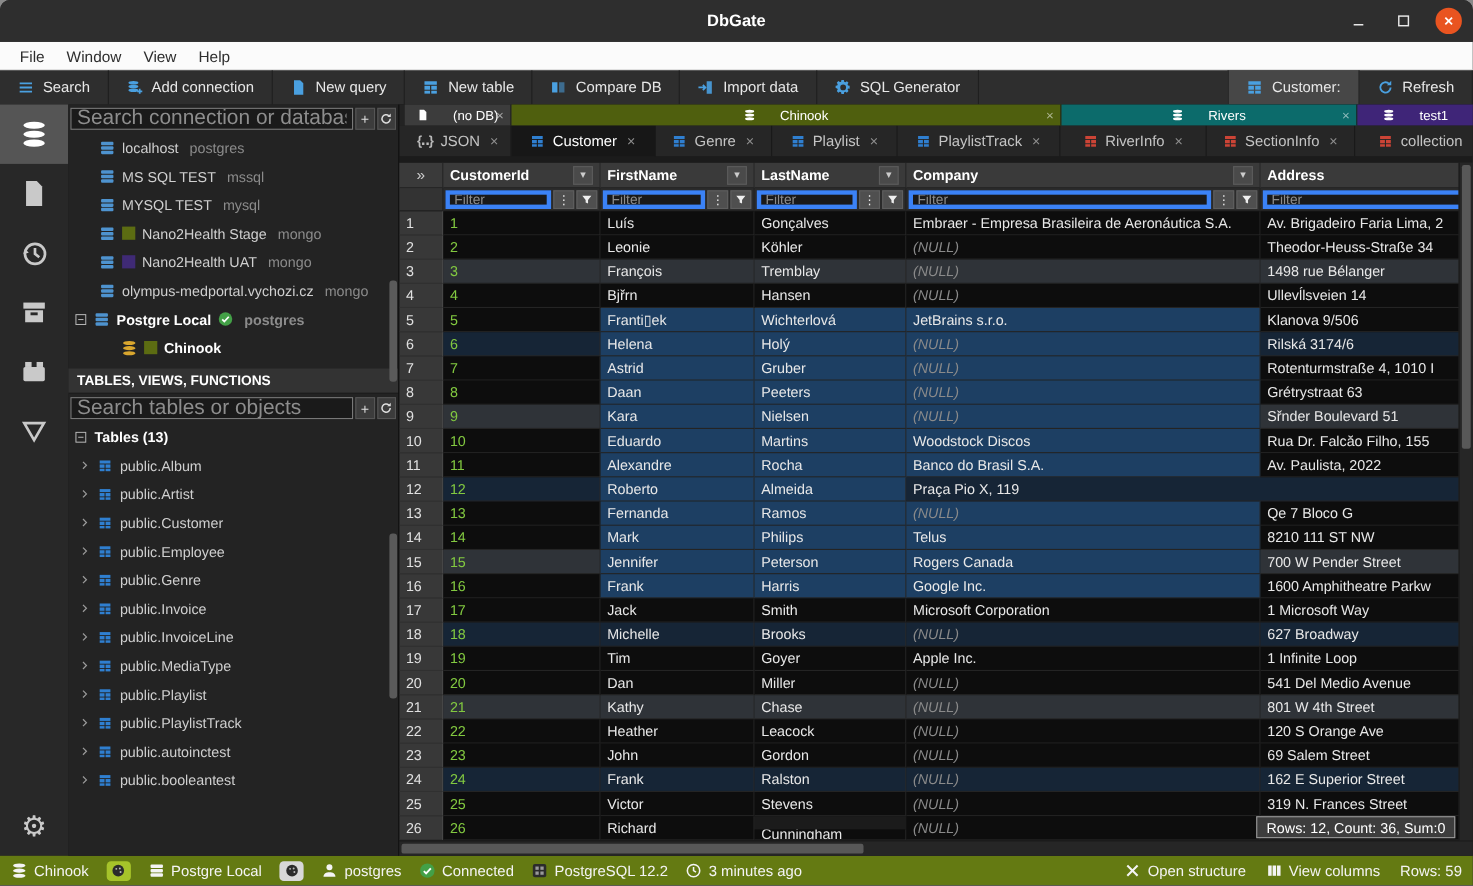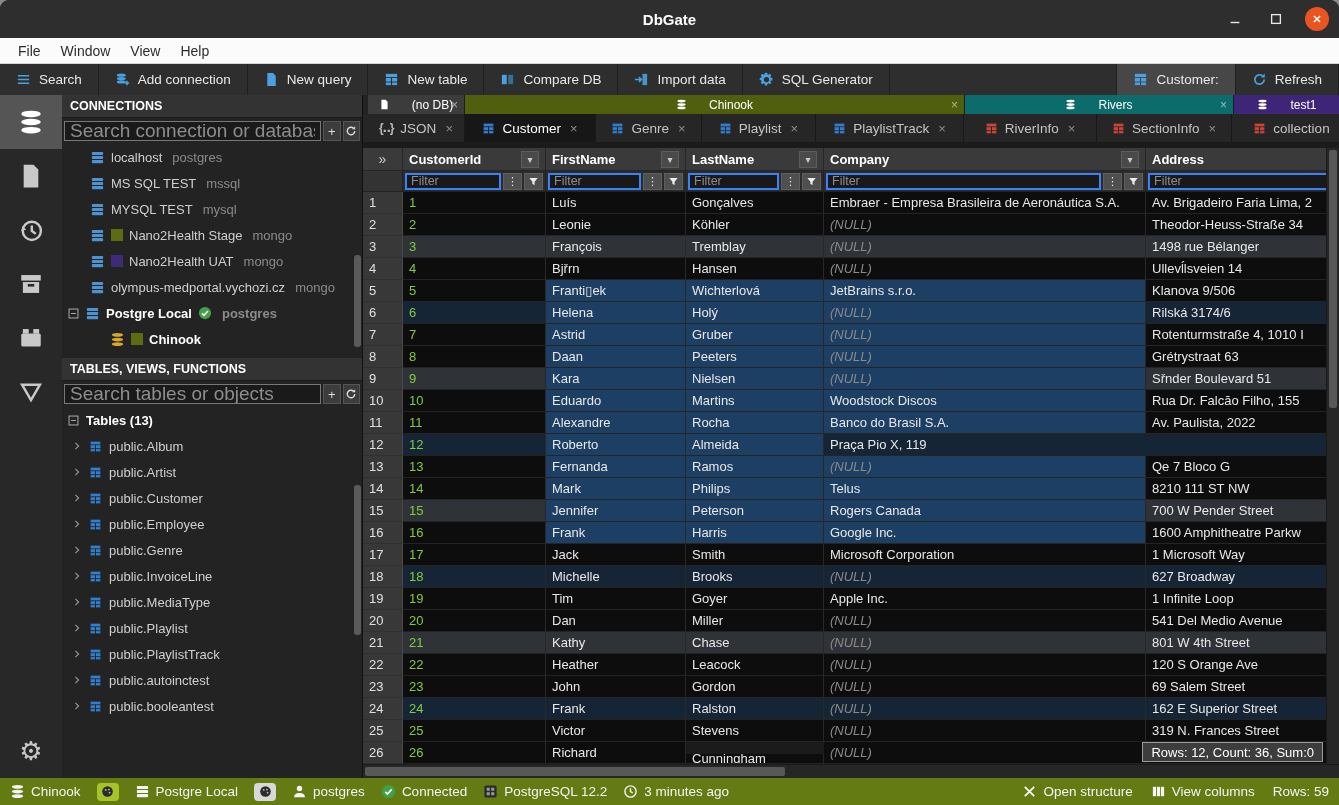--- a/index.html
+++ b/index.html
@@ -88,21 +88,21 @@
   .grid { display:flex; flex-direction:column; flex:1; min-height:0; }
   .ghead { display:flex; height:23px; flex:none; }
   .gh { background:#3a3a3a; border-right:1px solid #262626; border-bottom:1px solid #262626;
         color:#fff; font-weight:bold; display:flex; align-items:center; padding:0 6px; flex:none; overflow:hidden; }
   .gh .dd { margin-left:auto; width:18px; height:17px; background:#4a4a4a; border:1px solid #5c5c5c;
             color:#ccc; display:flex; align-items:center; justify-content:center; font-size:10px; }
   .gh.corner { justify-content:center; color:#ccc; font-weight:normal; font-size:14px; }
   .gfilter { display:flex; height:21px; flex:none; }
   .gf { background:#2b2b2b; border-right:1px solid #222; border-bottom:1px solid #222;
         display:flex; align-items:center; gap:2px; padding:1px 2px; flex:none; overflow:hidden; }
-  .gf input { flex:1; min-width:10px; height:17px; background:#191919; border:2px solid #3b82f6;
+  .gf input { flex:1; min-width:10px; height:17px; background:#191919; border:4px solid #3b82f6;
               color:#84cc16; font-size:12.5px; padding:0 4px; outline:none; }
   .gf input::placeholder { color:#8d8d8d; }
   .fbtn { width:19px; height:17px; background:#4f4f4f; border:1px solid #5e5e5e; color:#eee;
           display:flex; align-items:center; justify-content:center; font-size:11px; flex:none; }
   .grows { flex:1; overflow:hidden; position:relative; }
   .grow { display:flex; height:22px; }
   .gc { border-right:1px solid #282828; border-bottom:1px solid #242424; background:#0d0d0d;
         color:#e8e8e8; display:flex; align-items:center; padding:0 6px; flex:none;
         overflow:hidden; white-space:nowrap; }
   .gc.gut { background:#383838; border-right:1px solid #4a4a4a; border-bottom:1px solid #303030; color:#e0e0e0; }
@@ -301,21 +301,20 @@
           <span class="ic">
             <svg viewBox="0 0 16 16" fill="none" stroke="currentColor" stroke-width="1.5">
               <path d="M2.5 3.5h11L8 13z"></path>
             </svg>
           </span>
         </div>
         <div class="act-item gear">⚙</div>
       </div>
 
     <div class="sidepanel">
-      <div class="panel-h">CONNECTIONS</div>
       <div class="searchrow">
         <input placeholder="Search connection or database" style="">
         <span class="sbtn">+</span>
         <span class="sbtn" id="connRefBtn">
             <span class="ic" style="width:12px;height:12px">
               <svg viewBox="0 0 16 16">
                 <path d="M13 8a5 5 0 1 1-1.6-3.7" fill="none" stroke="currentColor" stroke-width="1.8"></path>
                 <path d="M13.6 1.6v4.2H9.4z" fill="currentColor"></path>
               </svg>
             </span>
@@ -525,20 +524,37 @@
             <span class="ic tbl-blue" style="width:13px;height:13px">
               <svg viewBox="0 0 16 16" fill="currentColor">
                 <rect x="2" y="2" width="12" height="3.4"></rect>
                 <rect x="2" y="6.4" width="5.4" height="3.8"></rect>
                 <rect x="8.6" y="6.4" width="5.4" height="3.8"></rect>
                 <rect x="2" y="11.2" width="5.4" height="2.8"></rect>
                 <rect x="8.6" y="11.2" width="5.4" height="2.8"></rect>
               </svg>
             </span>
             <span>public.Genre</span>
+          </div>
+          <div class="trow">
+            <span class="ic chev">
+              <svg viewBox="0 0 16 16" fill="none" stroke="currentColor" stroke-width="1.8">
+                <path d="M5.5 3l5 5-5 5"></path>
+              </svg>
+            </span>
+            <span class="ic tbl-blue" style="width:13px;height:13px">
+              <svg viewBox="0 0 16 16" fill="currentColor">
+                <rect x="2" y="2" width="12" height="3.4"></rect>
+                <rect x="2" y="6.4" width="5.4" height="3.8"></rect>
+                <rect x="8.6" y="6.4" width="5.4" height="3.8"></rect>
+                <rect x="2" y="11.2" width="5.4" height="2.8"></rect>
+                <rect x="8.6" y="11.2" width="5.4" height="2.8"></rect>
+              </svg>
+            </span>
+            <span>public.Invoice</span>
           </div>
           <div class="trow">
             <span class="ic chev">
               <svg viewBox="0 0 16 16" fill="none" stroke="currentColor" stroke-width="1.8">
                 <path d="M5.5 3l5 5-5 5"></path>
               </svg>
             </span>
             <span class="ic tbl-blue" style="width:13px;height:13px">
               <svg viewBox="0 0 16 16" fill="currentColor">
                 <rect x="2" y="2" width="12" height="3.4"></rect>

